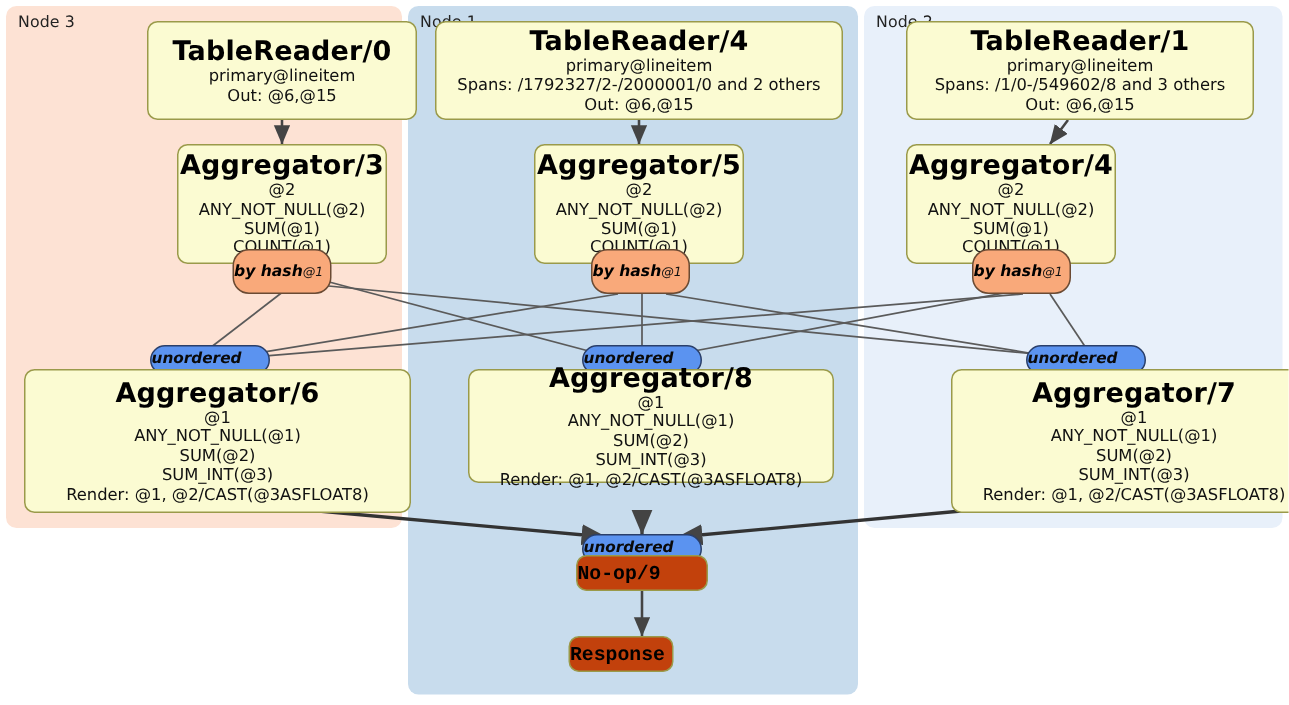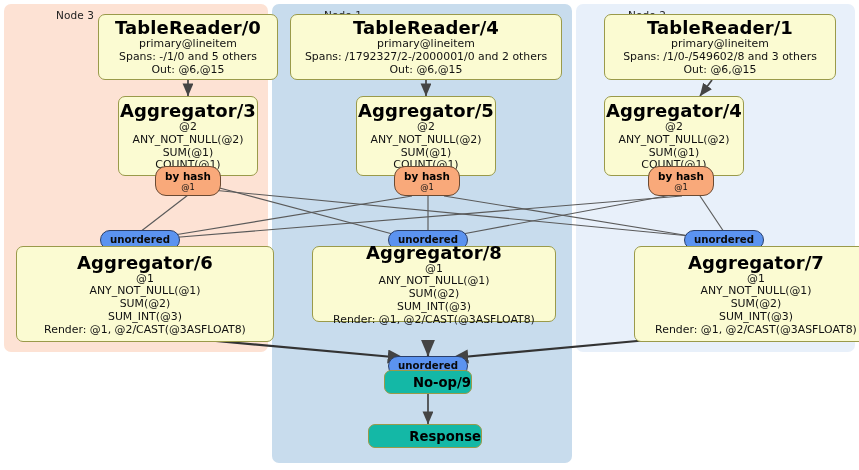--- a/index.html
+++ b/index.html
@@ -1,41 +1,41 @@
 <!DOCTYPE html>
 <html><head>
 <meta charset="utf-8">
 <style>
   html,body{margin:0;padding:0;background:#ffffff;}
   body{width:859px;height:470px;position:relative;overflow:hidden;
        font-family:"DejaVu Sans","Liberation Sans",sans-serif;}
   #stage{position:absolute;left:0;top:0;width:859px;height:470px;}
 
   .panel{position:absolute;border-radius:7px;}
-  .panel-label{position:absolute;font-size:10.5px;color:#222;letter-spacing:0.1px;margin-left:44px;}
+  .panel-label{position:absolute;font-size:10.5px;color:#222;letter-spacing:0.1px;}
 
   svg.edges{position:absolute;left:0;top:0;width:859px;height:470px;overflow:visible;}
 
   .box{position:absolute;background:#fbfbd2;border:1.3px solid #9a9a4a;border-radius:7px;
        box-sizing:border-box;text-align:center;line-height:1.17;
        display:flex;flex-direction:column;justify-content:center;align-items:center;}
   .box .ttl{font-weight:bold;font-size:18px;color:#000;letter-spacing:.1px;}
   .box .ln{font-size:10.9px;color:#111;white-space:nowrap;}
 
   .pill{position:absolute;border-radius:11px;box-sizing:border-box;
-        display:flex;flex-direction:column;justify-content:center;align-items:center;
-        line-height:1.05;}
+        display:flex;align-items:center;
+        line-height:1.05;font-style:italic;}
   .pill.hash{background:#f9a97a;border:1.2px solid #6a4a33;}
   .pill.hash .t{font-weight:bold;font-size:10.4px;color:#000;}
   .pill.hash .s{font-size:8.4px;color:#111;margin-top:1px;}
   .pill.unord{background:#5b93f0;border:1.2px solid #2a3f6a;border-radius:12px;}
   .pill.unord .t{font-weight:bold;font-size:10.2px;color:#0a0a0a;}
 
-  .boxsm{position:absolute;background:#14b8a6;border:1.4px solid #9a9a4a;border-radius:7px;
-         box-sizing:border-box;display:flex;justify-content:flex-end;align-items:center;}
+  .boxsm{position:absolute;background:#c2410c;border:1.4px solid #9a9a4a;border-radius:7px;
+         box-sizing:border-box;display:flex;justify-content:flex-start;align-items:center;font-family:Liberation Mono, monospace;}
   .boxsm .ttl{font-weight:bold;font-size:13.2px;color:#000;}
 </style>
 </head>
 <body>
 
 <div id="stage">
 
   <div class="panel" style="left:4px;top:4px;width:264px;height:348px;background:#fde2d4;"></div>
   <div class="panel" style="left:272px;top:4px;width:300px;height:459px;background:#c8dced;"></div>
   <div class="panel" style="left:576px;top:4px;width:279px;height:348px;background:#e8f0fa;"></div>
@@ -72,21 +72,20 @@
     <path d="M205,340 L404,358" stroke="#333" stroke-width="2.2" fill="none" marker-end="url(#ah)"></path>
     <path d="M428,342 L428,356" stroke="#333" stroke-width="2.2" fill="none" marker-end="url(#ah)"></path>
     <path d="M648,340 L452,358" stroke="#333" stroke-width="2.2" fill="none" marker-end="url(#ah)"></path>
 
     <path d="M428,392 L428,424" stroke="#444" stroke-width="1.7" fill="none" marker-end="url(#ah)"></path>
   </svg>
 
   <div class="box" style="left:98px;top:14px;width:180px;height:66px;">
     <div class="ttl">TableReader/0</div>
     <div class="ln">primary@lineitem</div>
-    <div class="ln">Spans: -/1/0 and 5 others</div>
     <div class="ln">Out: @6,@15</div>
   </div>
 
   <div class="box" style="left:290px;top:14px;width:272px;height:66px;">
     <div class="ttl">TableReader/4</div>
     <div class="ln">primary@lineitem</div>
     <div class="ln">Spans: /1792327/2-/2000001/0 and 2 others</div>
     <div class="ln">Out: @6,@15</div>
   </div>
 
@@ -172,17 +171,17 @@
   </div>
 
   <div class="pill unord" style="left:388px;top:356px;width:80px;height:20px;">
     <div class="t">unordered</div>
   </div>
 
   <div class="boxsm" style="left:384px;top:370px;width:88px;height:24px;">
     <div class="ttl">No-op/9</div>
   </div>
 
-  <div class="boxsm" style="left:368px;top:424px;width:114px;height:24px;">
+  <div class="boxsm" style="left:379px;top:424px;width:70px;height:24px;">
     <div class="ttl">Response</div>
   </div>
 
 </div>
 
 </body></html>

